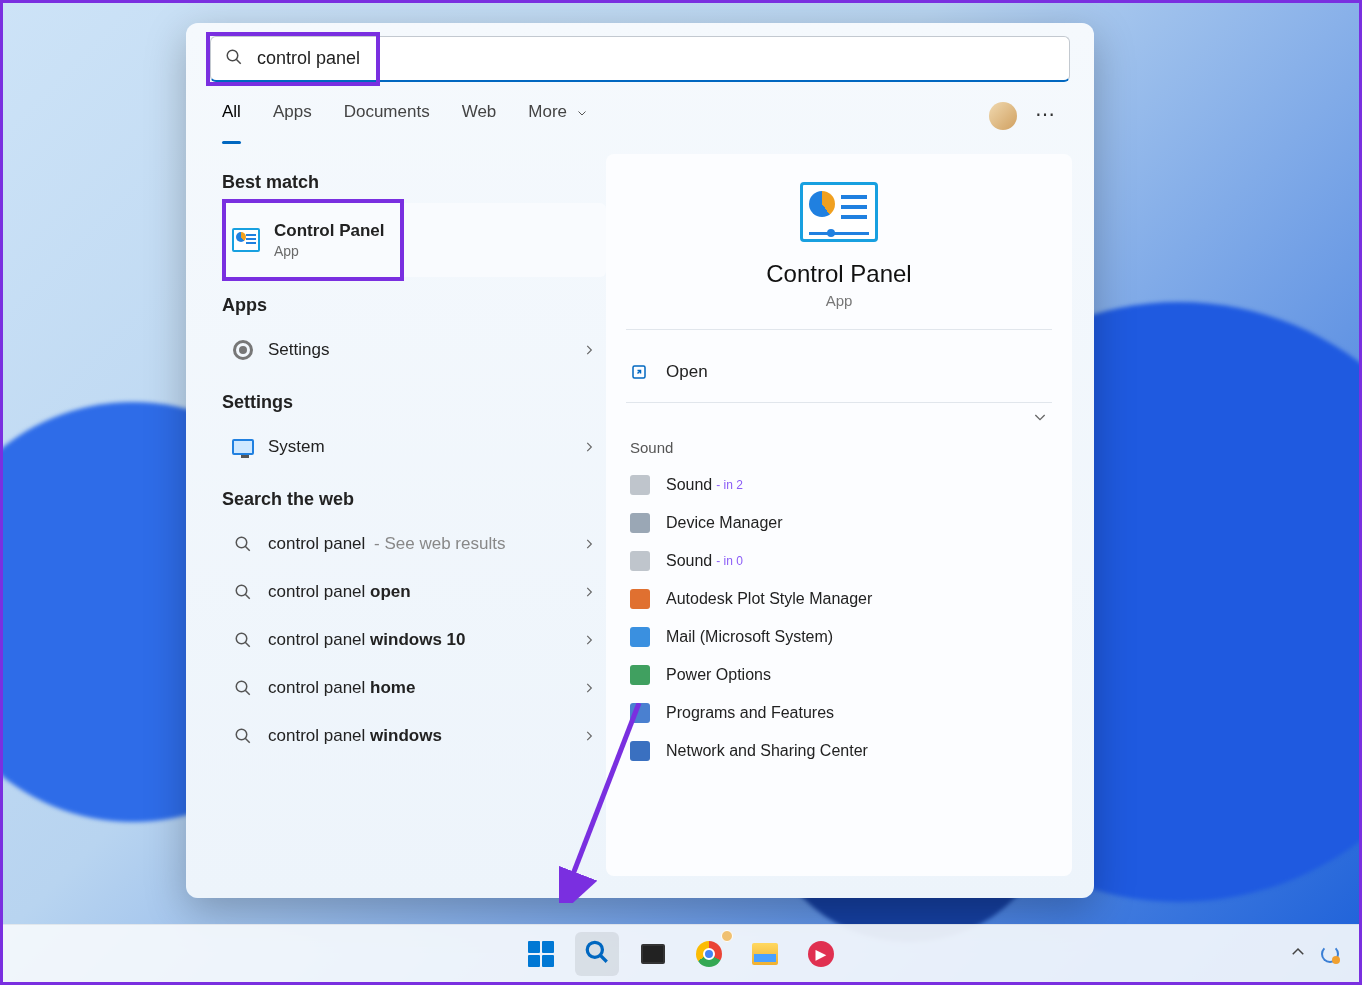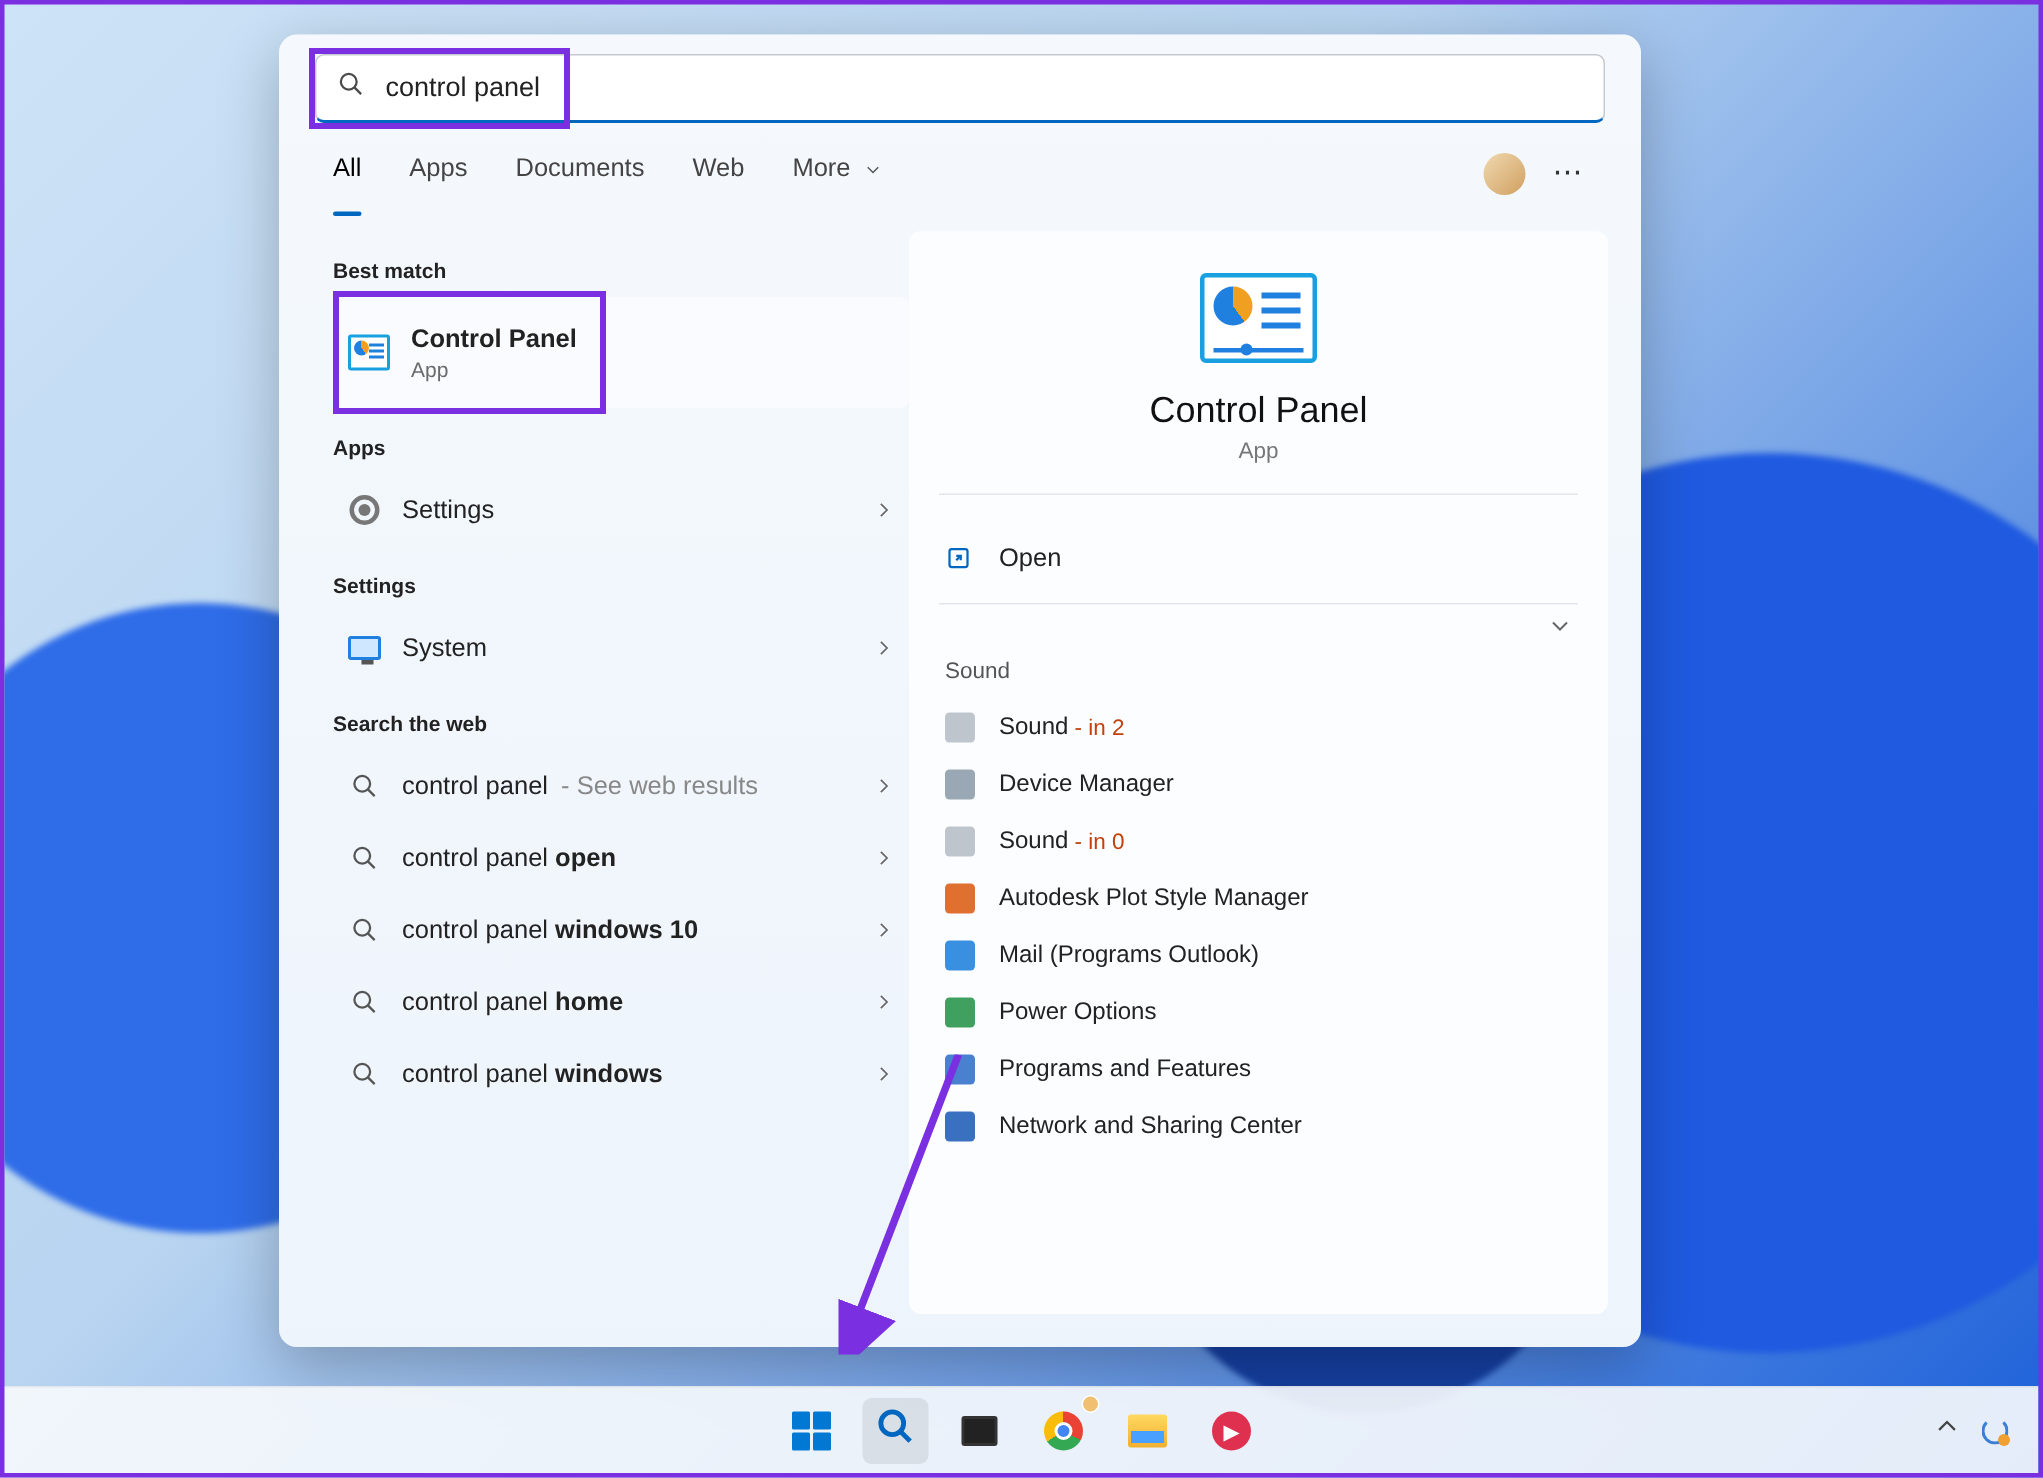--- a/index.html
+++ b/index.html
@@ -52,21 +52,21 @@
   .filter-tab.active::after{content:"";position:absolute;left:0;right:0;bottom:-2px;height:3px;background:#0067c0;border-radius:2px;}
   .filter-more svg{width:12px;height:12px;stroke:#555;fill:none;stroke-width:2;margin-left:4px;vertical-align:middle;}
   .spacer{flex:1;}
   .avatar{width:28px;height:28px;border-radius:50%;background:linear-gradient(135deg,#f0d9b0,#d0a060);margin-right:18px;}
   .more-dots{letter-spacing:3px;font-size:20px;color:#333;cursor:pointer;}
 
   .body-columns{display:flex; margin-top:12px; height: calc(100% - 140px);}
   .left-col{flex:0 0 420px; padding: 0 0 0 36px;}
   .right-col{flex:1; padding:0 22px 0 0;}
 
-  .section-header{font-weight:600;font-size:14px;color:#222;margin:18px 0 10px 0;}
+  .section-header{font-weight:600;font-size:18px;color:#222;margin:18px 0 10px 0;}
   .result-row{
     display:flex;align-items:center;height:48px;border-radius:6px;
     padding:0 10px;cursor:pointer;position:relative;
   }
   .result-row.best{height:74px;background:#f9fbfe;border-radius:6px;}
   .row-icon{width:22px;height:22px;margin-right:14px;flex-shrink:0;display:flex;align-items:center;justify-content:center;}
   .row-icon.big{width:28px;height:28px;}
   .cp-icon{width:28px;height:24px;border:2px solid #18a0e0;border-radius:2px;position:relative;background:#fff;}
   .cp-icon::before{content:"";position:absolute;left:2px;top:2px;width:10px;height:10px;border-radius:50%;background:conic-gradient(#f0a020 0 40%, #2080e0 40% 100%);}
   .cp-icon::after{content:"";position:absolute;right:2px;top:4px;width:10px;height:2px;background:#2080e0;box-shadow:0 4px 0 #2080e0,0 8px 0 #2080e0;}
@@ -98,21 +98,21 @@
   .pv-sub{text-align:center;font-size:15px;color:#777;margin-top:4px;}
   .pv-divider{height:1px;background:#e1e6ec;margin:20px -4px;}
   .pv-action{display:flex;align-items:center;height:44px;cursor:pointer;}
   .pv-action svg{width:18px;height:18px;stroke:#0067c0;fill:none;stroke-width:2;margin-right:18px;}
   .pv-action span{font-size:17px;color:#222;}
   .pv-expand{display:flex;justify-content:flex-end;margin-top:-2px;margin-bottom:6px;}
   .pv-expand svg{width:16px;height:16px;stroke:#666;fill:none;stroke-width:2;}
   .recent-head{font-size:15px;color:#555;margin:14px 0 10px 0;}
   .recent-row{display:flex;align-items:center;height:38px;cursor:pointer;font-size:16px;color:#222;}
   .r-icon{width:20px;height:20px;margin-right:16px;border-radius:3px;flex-shrink:0;}
-  .r-suffix{color:#c2410c;margin-left:4px;font-size:15px;text-align:right;}
+  .r-suffix{color:#8b5cf6;margin-left:4px;font-size:12px;text-align:right;}
 
   
   .arrow{position:absolute;left:556px;top:700px;width:130px;height:200px;pointer-events:none;}
   .arrow svg{width:100%;height:100%;}
 
   
   .taskbar{
     position:absolute;left:0;right:0;bottom:0;height:58px;
     background:rgba(245,248,252,.92);
     border-top:1px solid rgba(0,0,0,.06);
@@ -329,21 +329,21 @@
               <span>Sound</span>
               <span class="r-suffix"> - in 0</span>
             </div>
             <div class="recent-row">
               <div class="r-icon" style="background: rgb(224, 112, 48);"></div>
               <span>Autodesk Plot Style Manager</span>
               <span class="r-suffix"></span>
             </div>
             <div class="recent-row">
               <div class="r-icon" style="background: rgb(58, 144, 224);"></div>
-              <span>Mail (Programs Outlook)</span>
+              <span>Mail (Microsoft System)</span>
               <span class="r-suffix"></span>
             </div>
             <div class="recent-row">
               <div class="r-icon" style="background: rgb(64, 160, 96);"></div>
               <span>Power Options</span>
               <span class="r-suffix"></span>
             </div>
             <div class="recent-row">
               <div class="r-icon" style="background: rgb(74, 128, 208);"></div>
               <span>Programs and Features</span>

